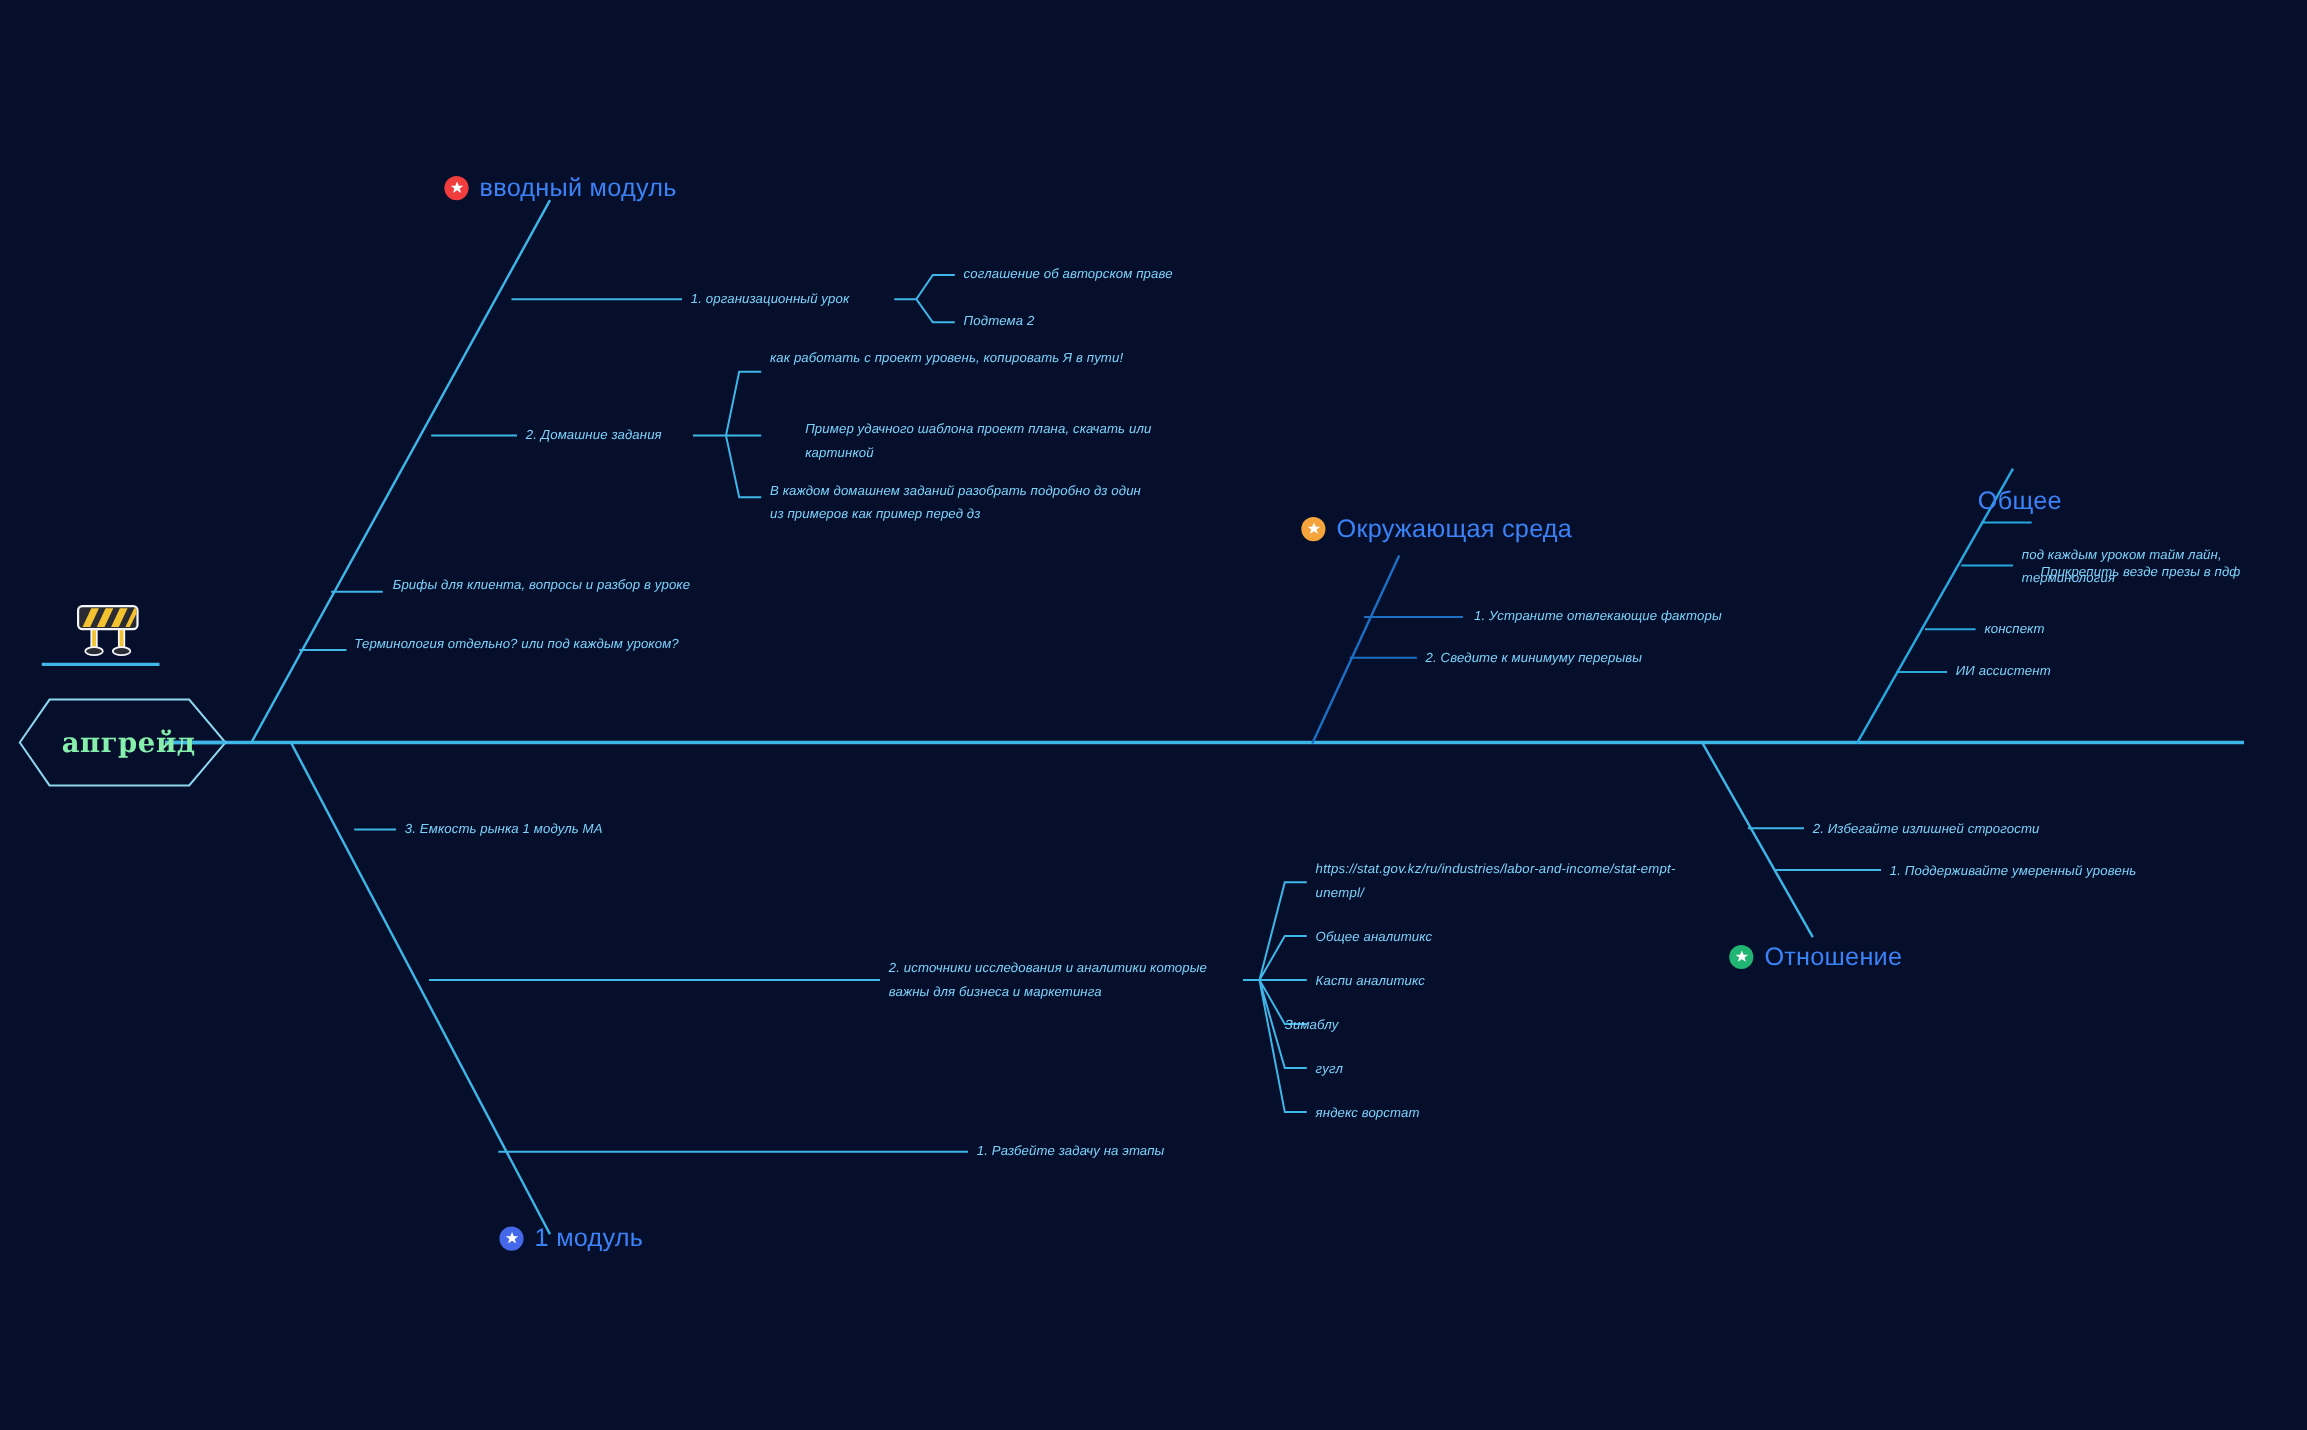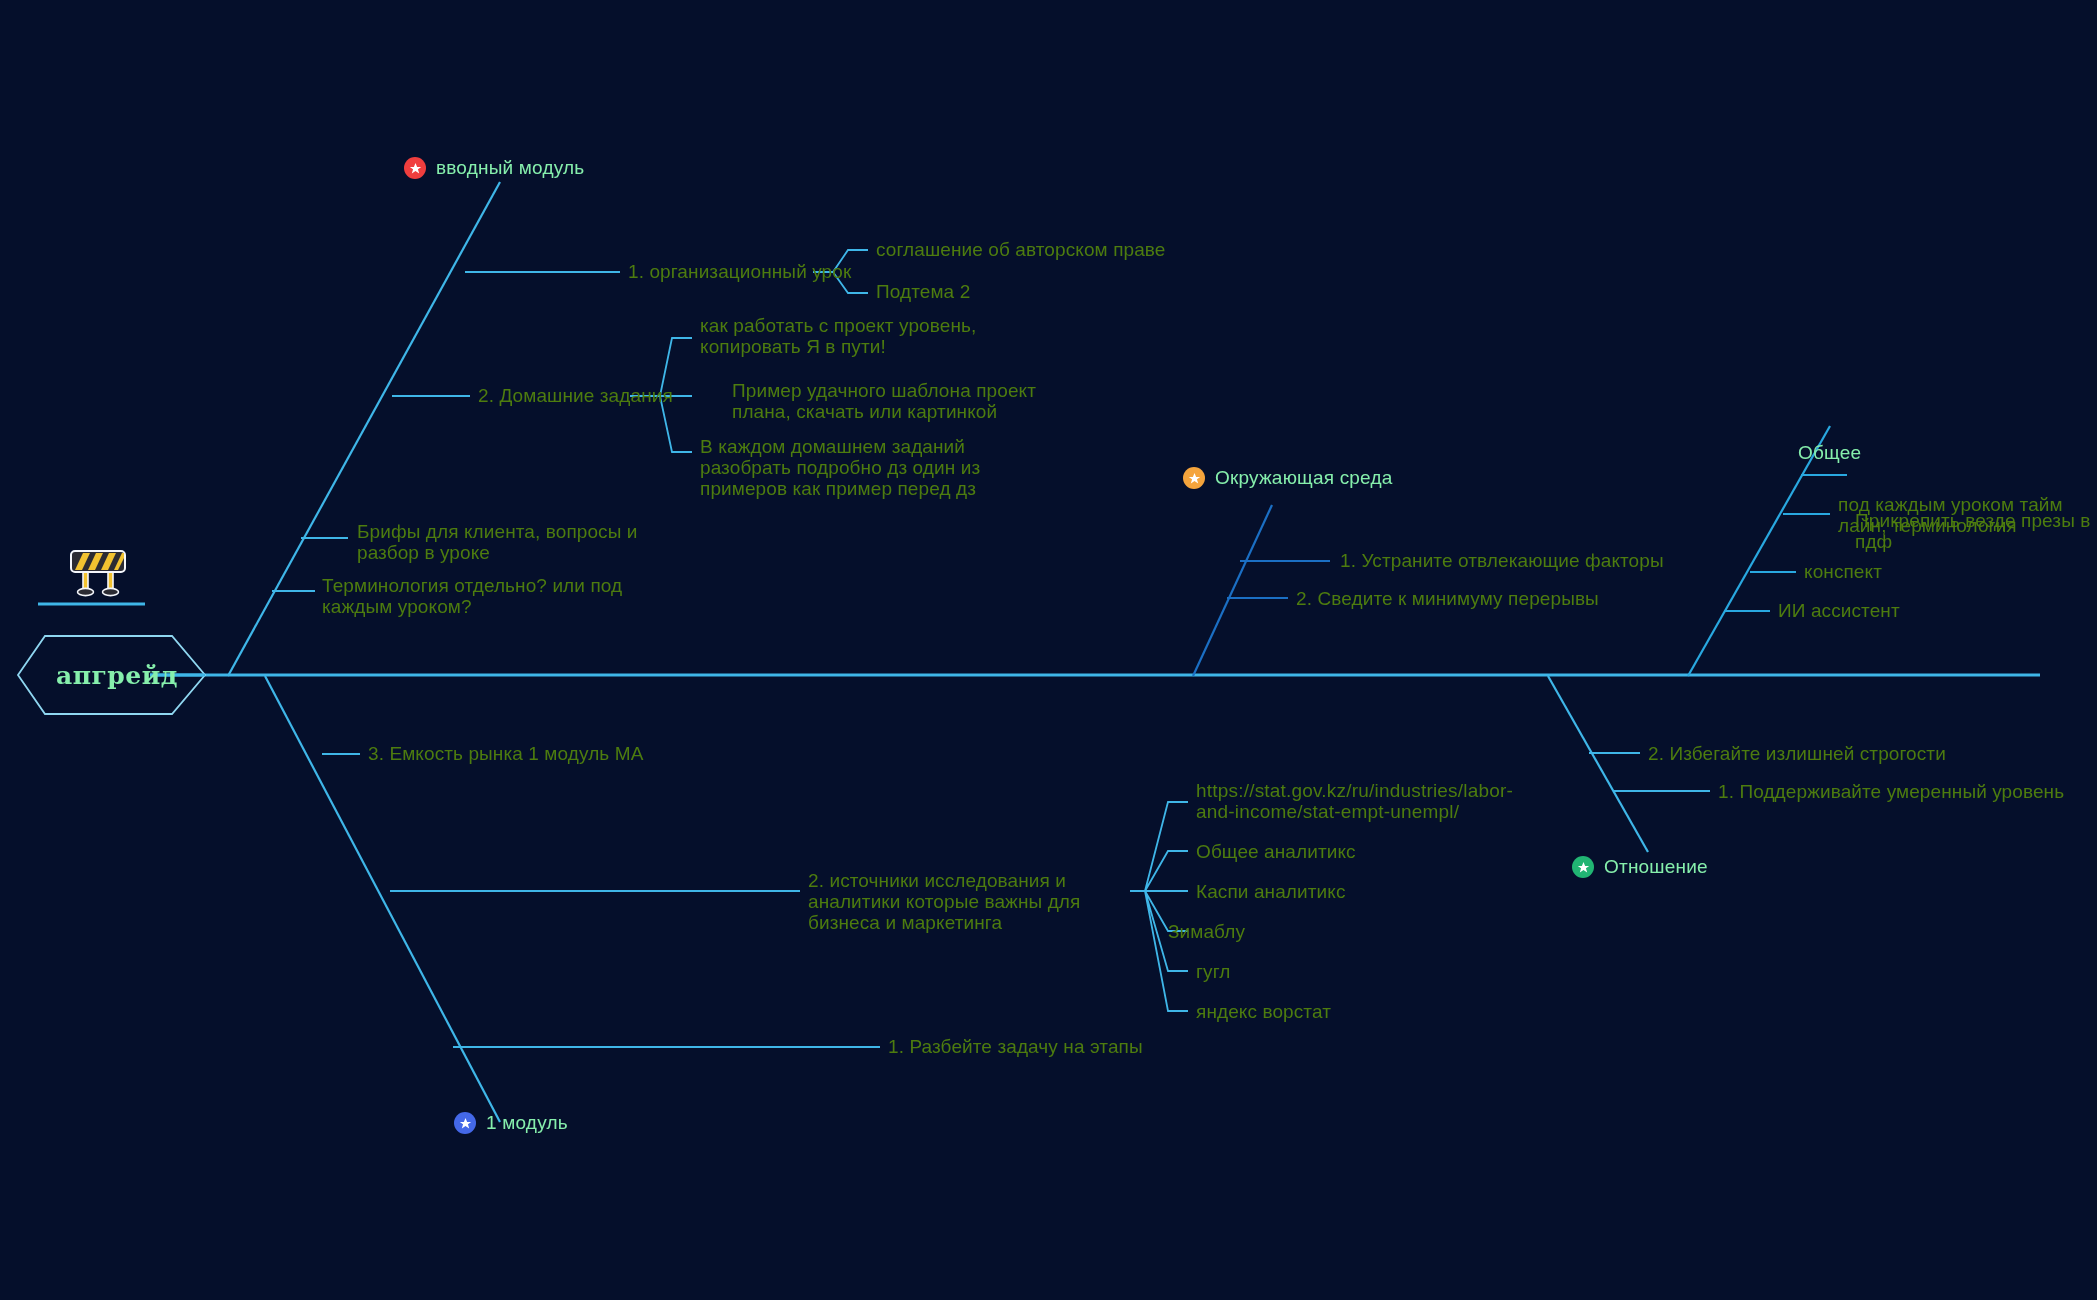--- a/index.html
+++ b/index.html
@@ -17,34 +17,35 @@
   }
   #wires {
     position: absolute;
     left: 0; top: 0;
     width: 2097px;
     height: 1300px;
     pointer-events: none;
   }
   .lbl {
     position: absolute;
-    color: #4d7c0f;
+    color: #7dd3fc;
     font-family: "Liberation Sans", sans-serif;
-    font-size: 19px;
+    font-size: 12px;
     line-height: 21px;
     letter-spacing: .1px;
     white-space: pre-line;
+    font-style: italic;
   }
   .cat {
     position: absolute;
     display: flex;
     align-items: center;
     gap: 10px;
-    color: #86efac;
-    font-size: 19px;
+    color: #3b82f6;
+    font-size: 23px;
     letter-spacing: .2px;
     white-space: nowrap;
   }
   .cat.noico { gap: 0; margin-top: 48px; }
   .badge {
     width: 22px;
     height: 22px;
     border-radius: 50%;
     display: inline-flex;
     align-items: center;

